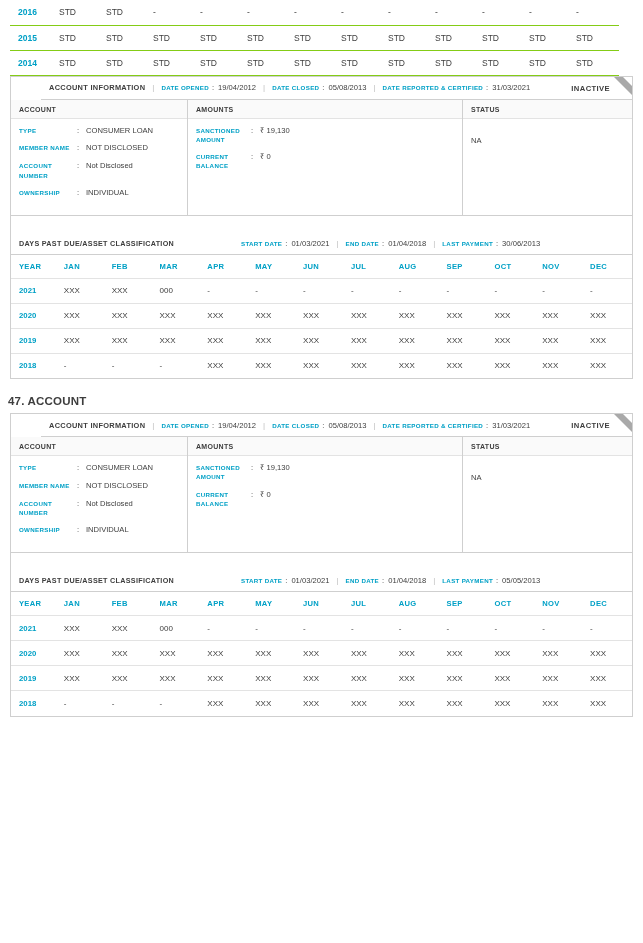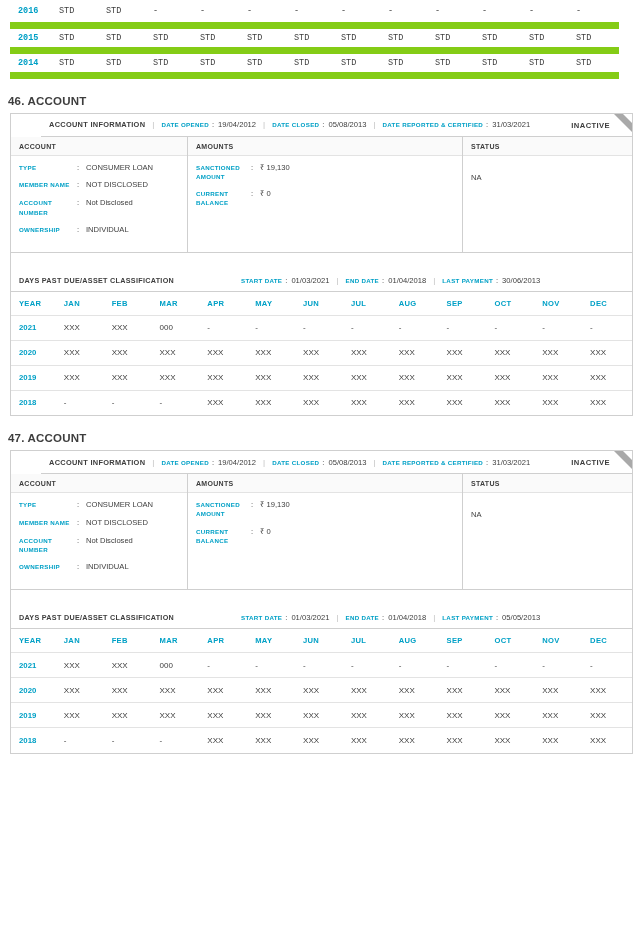--- a/index.html
+++ b/index.html
@@ -20,23 +20,22 @@
     width: 603px;
     margin: 0 10px 0 10px;
     border-collapse: collapse;
     table-layout: fixed;
   }
   .top-table td {
     height: 25px;
     font-size: 8.5px;
     color: #3d3d3d;
     padding: 0 0 0 4px;
-    border-bottom: 7px solid #84cc16;
+    border-bottom: 1px solid #84cc16;
     vertical-align: middle;
-    font-family: Liberation Mono, monospace;
   }
   .top-table td.year {
     color: #00a0c6;
     font-weight: bold;
     font-size: 8.5px;
     padding-left: 8px;
   }
   
   .sec-head {
     font-size: 11.5px;
@@ -270,21 +269,20 @@
           <td>STD</td>
           <td>STD</td>
           <td>STD</td>
           <td>STD</td>
         </tr>
       </tbody>
   </table>
 
   <div id="sections-host">
       <div>
-        <div class="sec-head">46. ACCOUNT</div>
         <div class="card">
           <div class="card-bar">
             <span class="bar-title">ACCOUNT INFORMATION</span>
             <span class="bar-sep">|</span>
             <span class="bar-lbl">DATE OPENED</span>
             <span class="bar-colon">:</span>
             <span class="bar-val">19/04/2012</span>
             <span class="bar-sep">|</span>
             <span class="bar-lbl">DATE CLOSED</span>
             <span class="bar-colon">:</span>

